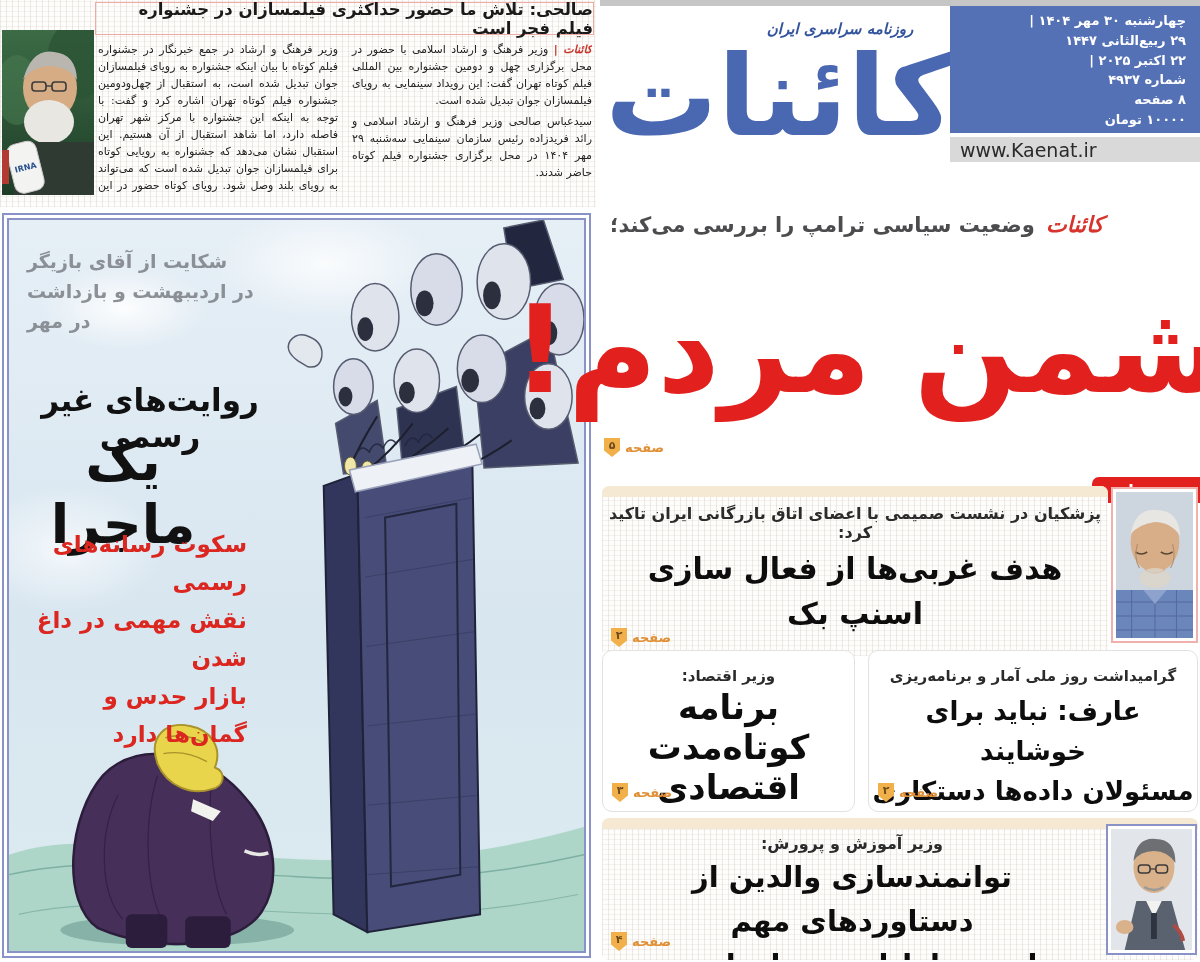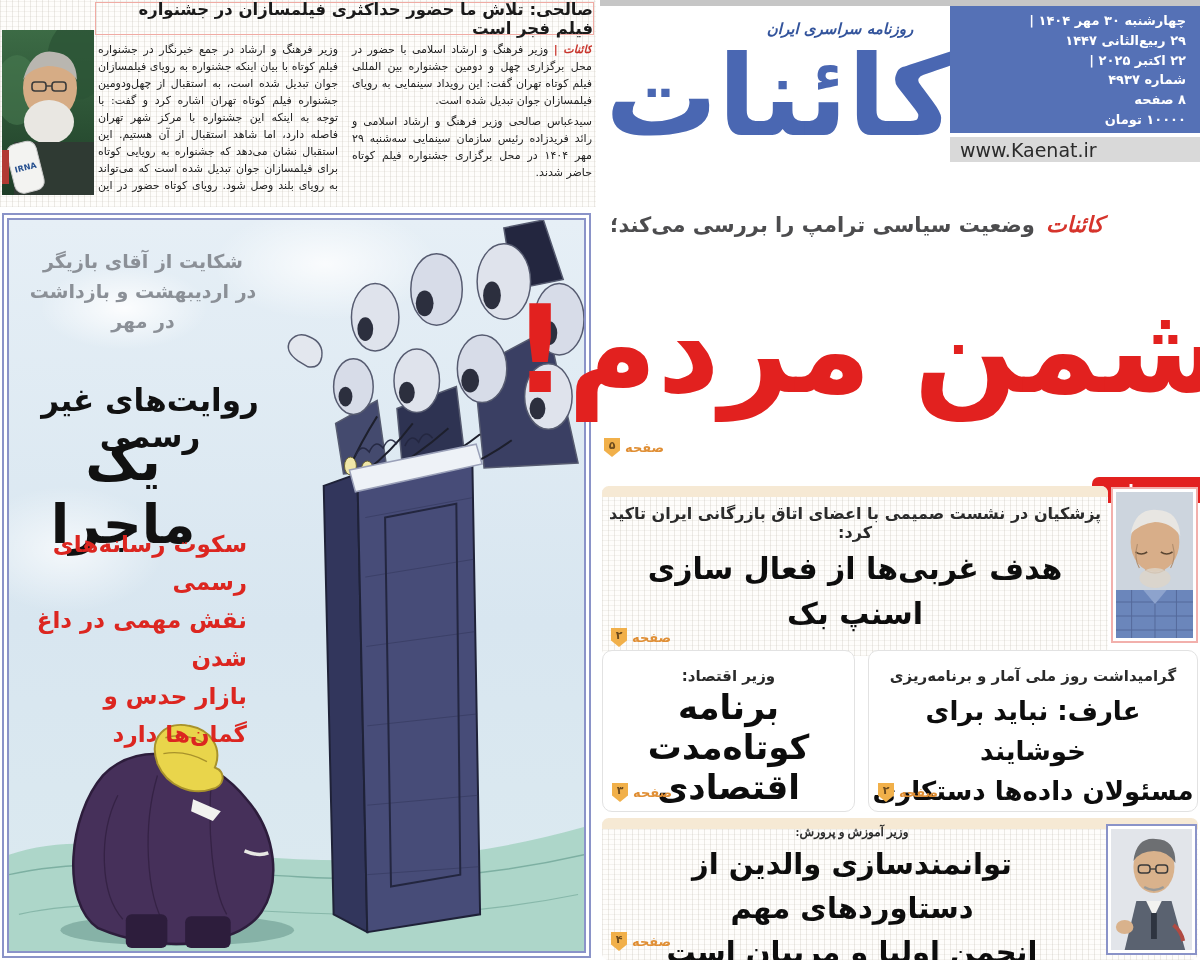--- a/index.html
+++ b/index.html
@@ -41,21 +41,21 @@
   .cartoon-outer{left:2px;top:213px;width:589px;height:745px;
     border:2px solid #8a93c8;padding:3px;box-sizing:border-box;background:#fff;}
   .cartoon-inner{position:relative;width:100%;height:100%;border:2px solid #8a93c8;
     box-sizing:border-box;overflow:hidden;
     background:
       radial-gradient(120px 60px at 20% 12%, rgba(255,255,255,.9), rgba(255,255,255,0) 70%),
       radial-gradient(160px 80px at 55% 6%, rgba(255,255,255,.8), rgba(255,255,255,0) 70%),
       radial-gradient(140px 90px at 10% 45%, rgba(255,255,255,.7), rgba(255,255,255,0) 70%),
       linear-gradient(180deg,#e6eff6 0%,#d8e6f0 55%,#dceaf0 100%);}
   .cartoon-svg{position:absolute;left:0;top:0;width:100%;height:100%;}
-  .ct-kicker{position:absolute;top:26px;left:18px;width:232px;text-align:center;direction:rtl;
+  .ct-kicker{position:absolute;top:26px;left:18px;width:232px;text-align:left;direction:rtl;
     font-size:19px;font-weight:bold;color:#8b9097;line-height:30px;}
   .ct-h1{position:absolute;top:162px;left:8px;width:266px;text-align:center;direction:rtl;
     font-size:31px;font-weight:bold;color:#111;}
   .ct-h2{position:absolute;top:210px;left:8px;width:212px;text-align:center;direction:rtl;
     font-size:54px;font-weight:bold;color:#111;}
   .ct-sub{position:absolute;top:305px;left:22px;width:216px;text-align:right;direction:rtl;
     font-size:23px;font-weight:bold;color:#dc2620;line-height:38px;}
 
   
   .top-strip{left:600px;top:0;width:600px;height:6px;background:#c6c6c6;}
@@ -104,21 +104,21 @@
   .white-box{background:#fff;border:1px solid #e2e2e2;border-radius:10px;}
   .story-aref{left:868px;top:650px;width:330px;height:162px;}
   .story-aref .story-kicker{padding-top:16px;font-size:15px;}
   .story-aref .story-h{font-size:26px;line-height:40px;margin-top:6px;}
   .story-economy{left:602px;top:650px;width:253px;height:162px;}
   .story-economy .story-kicker{padding-top:16px;font-size:15px;}
   .story-economy .story-h{font-size:34px;line-height:40px;margin-top:2px;}
 
   .story-education{left:602px;top:818px;width:596px;height:142px;}
   .story-education .inner-text{position:absolute;left:0;top:0;width:500px;}
-  .story-education .story-kicker{padding-top:7px;font-size:12px;font-family:Liberation Serif, serif;}
+  .story-education .story-kicker{padding-top:16px;font-size:16px;}
   .story-education .story-h{font-size:29px;line-height:44px;margin-top:2px;}
 </style>
 </head>
 <body>
 
 <div class="page">
 
   <div class="abs top-article hatch">
     <div class="abs ta-headline rtl">صالحی: تلاش ما حضور حداکثری فیلمسازان در جشنواره فیلم فجر است</div>
 

